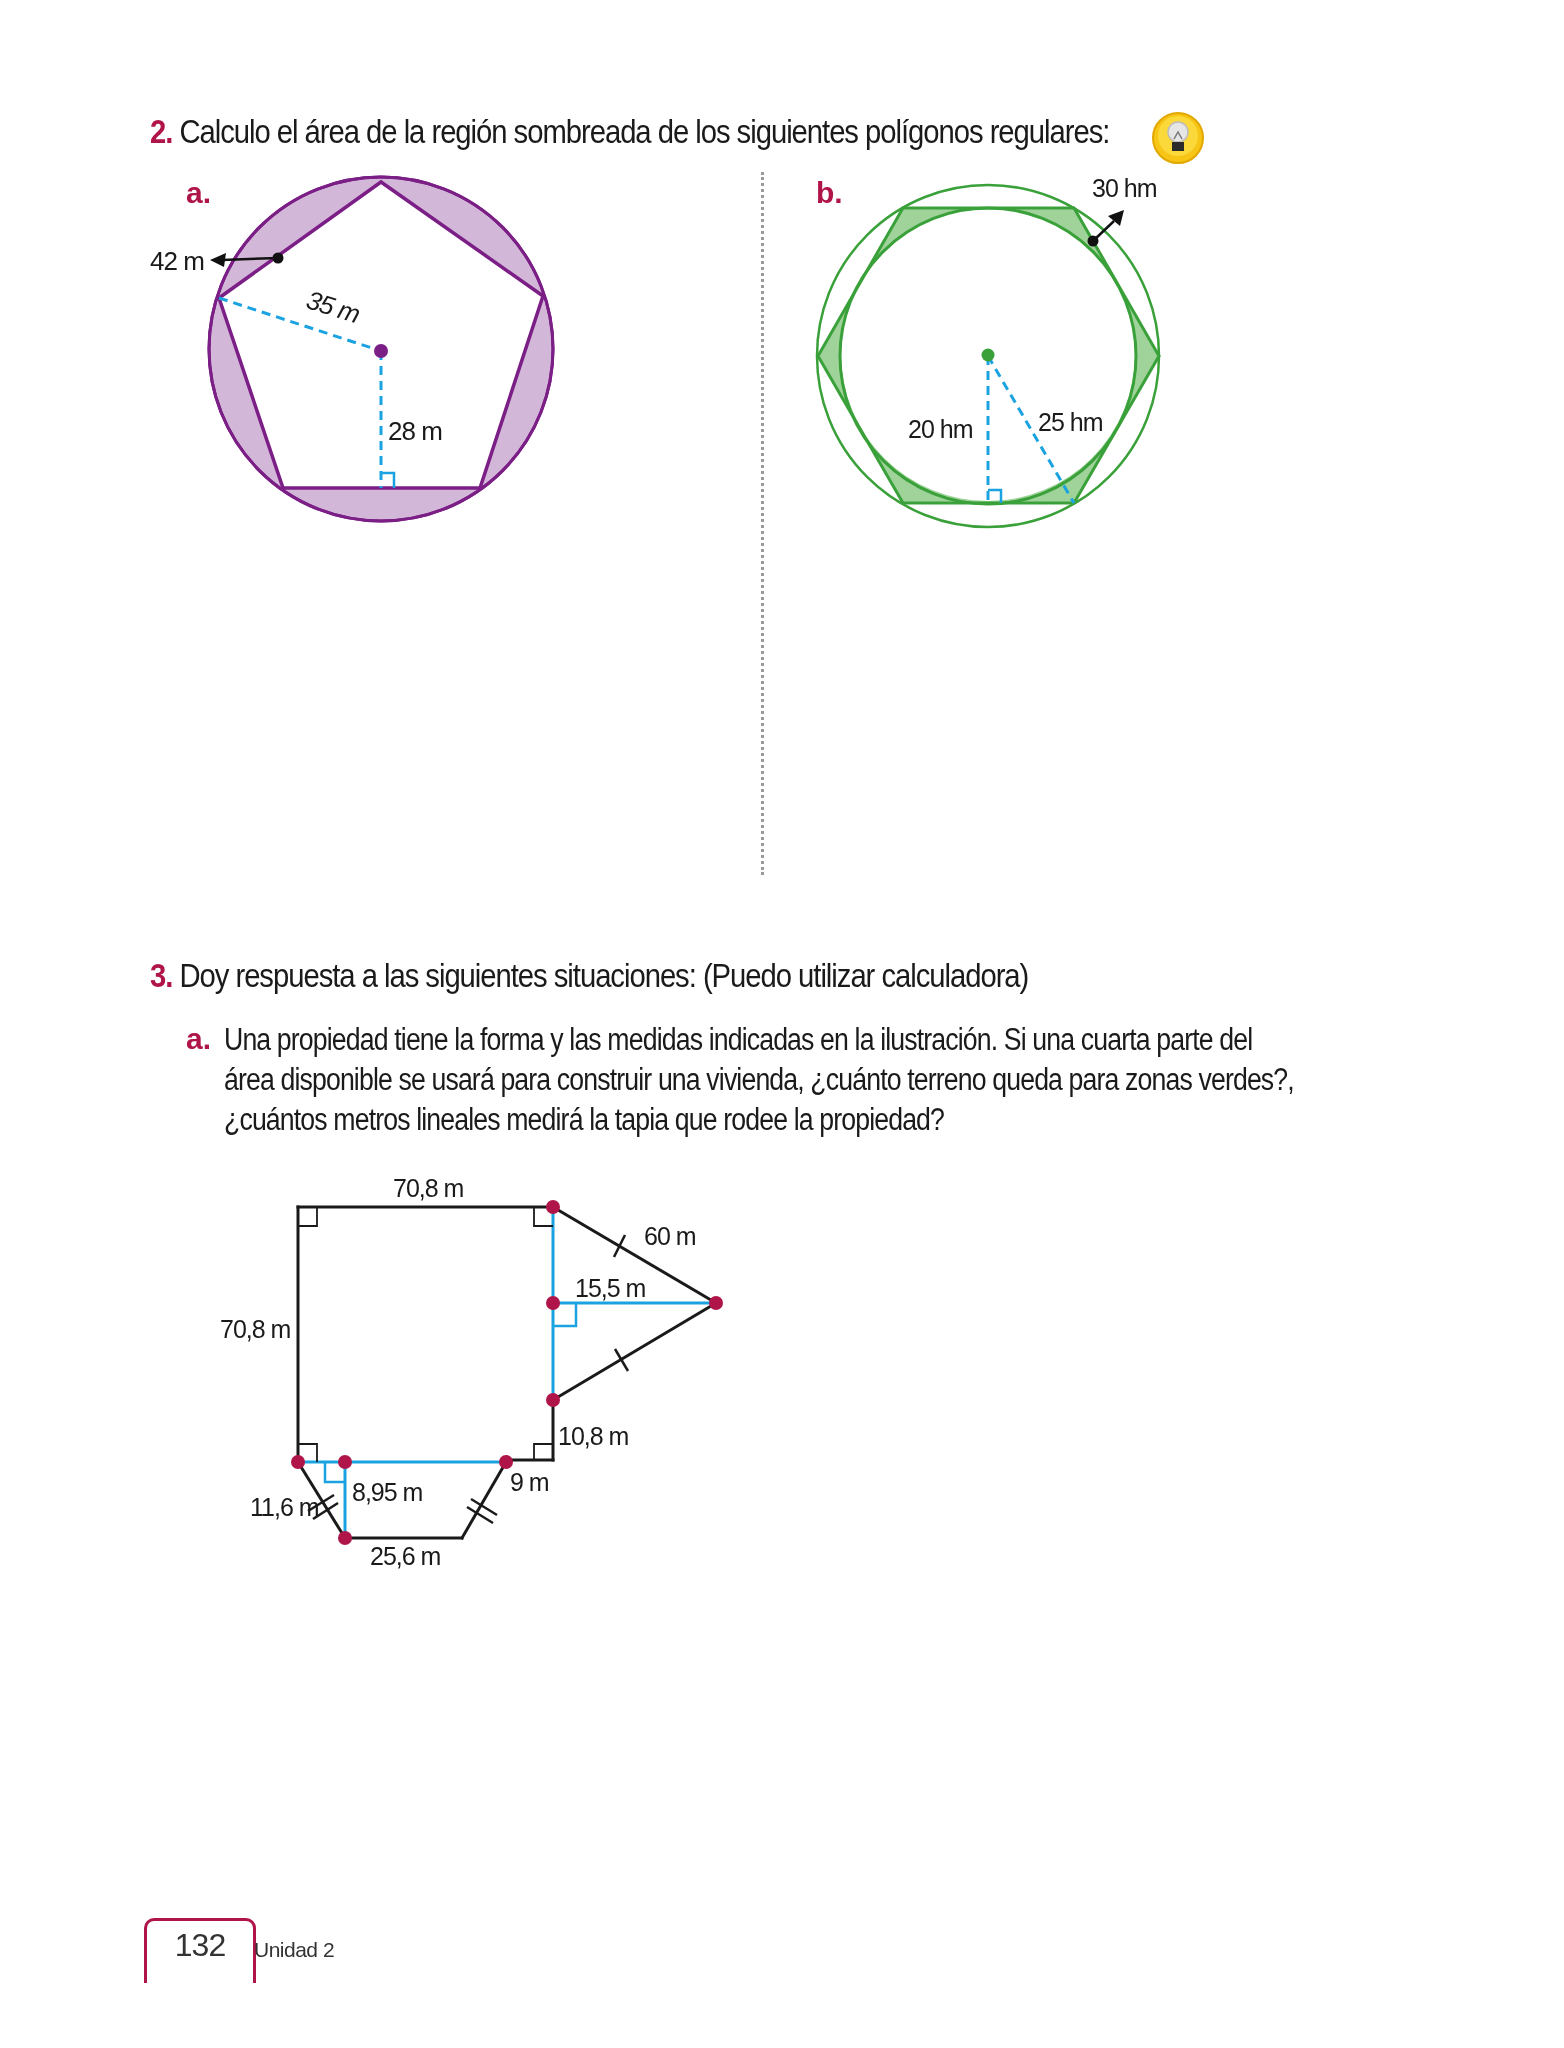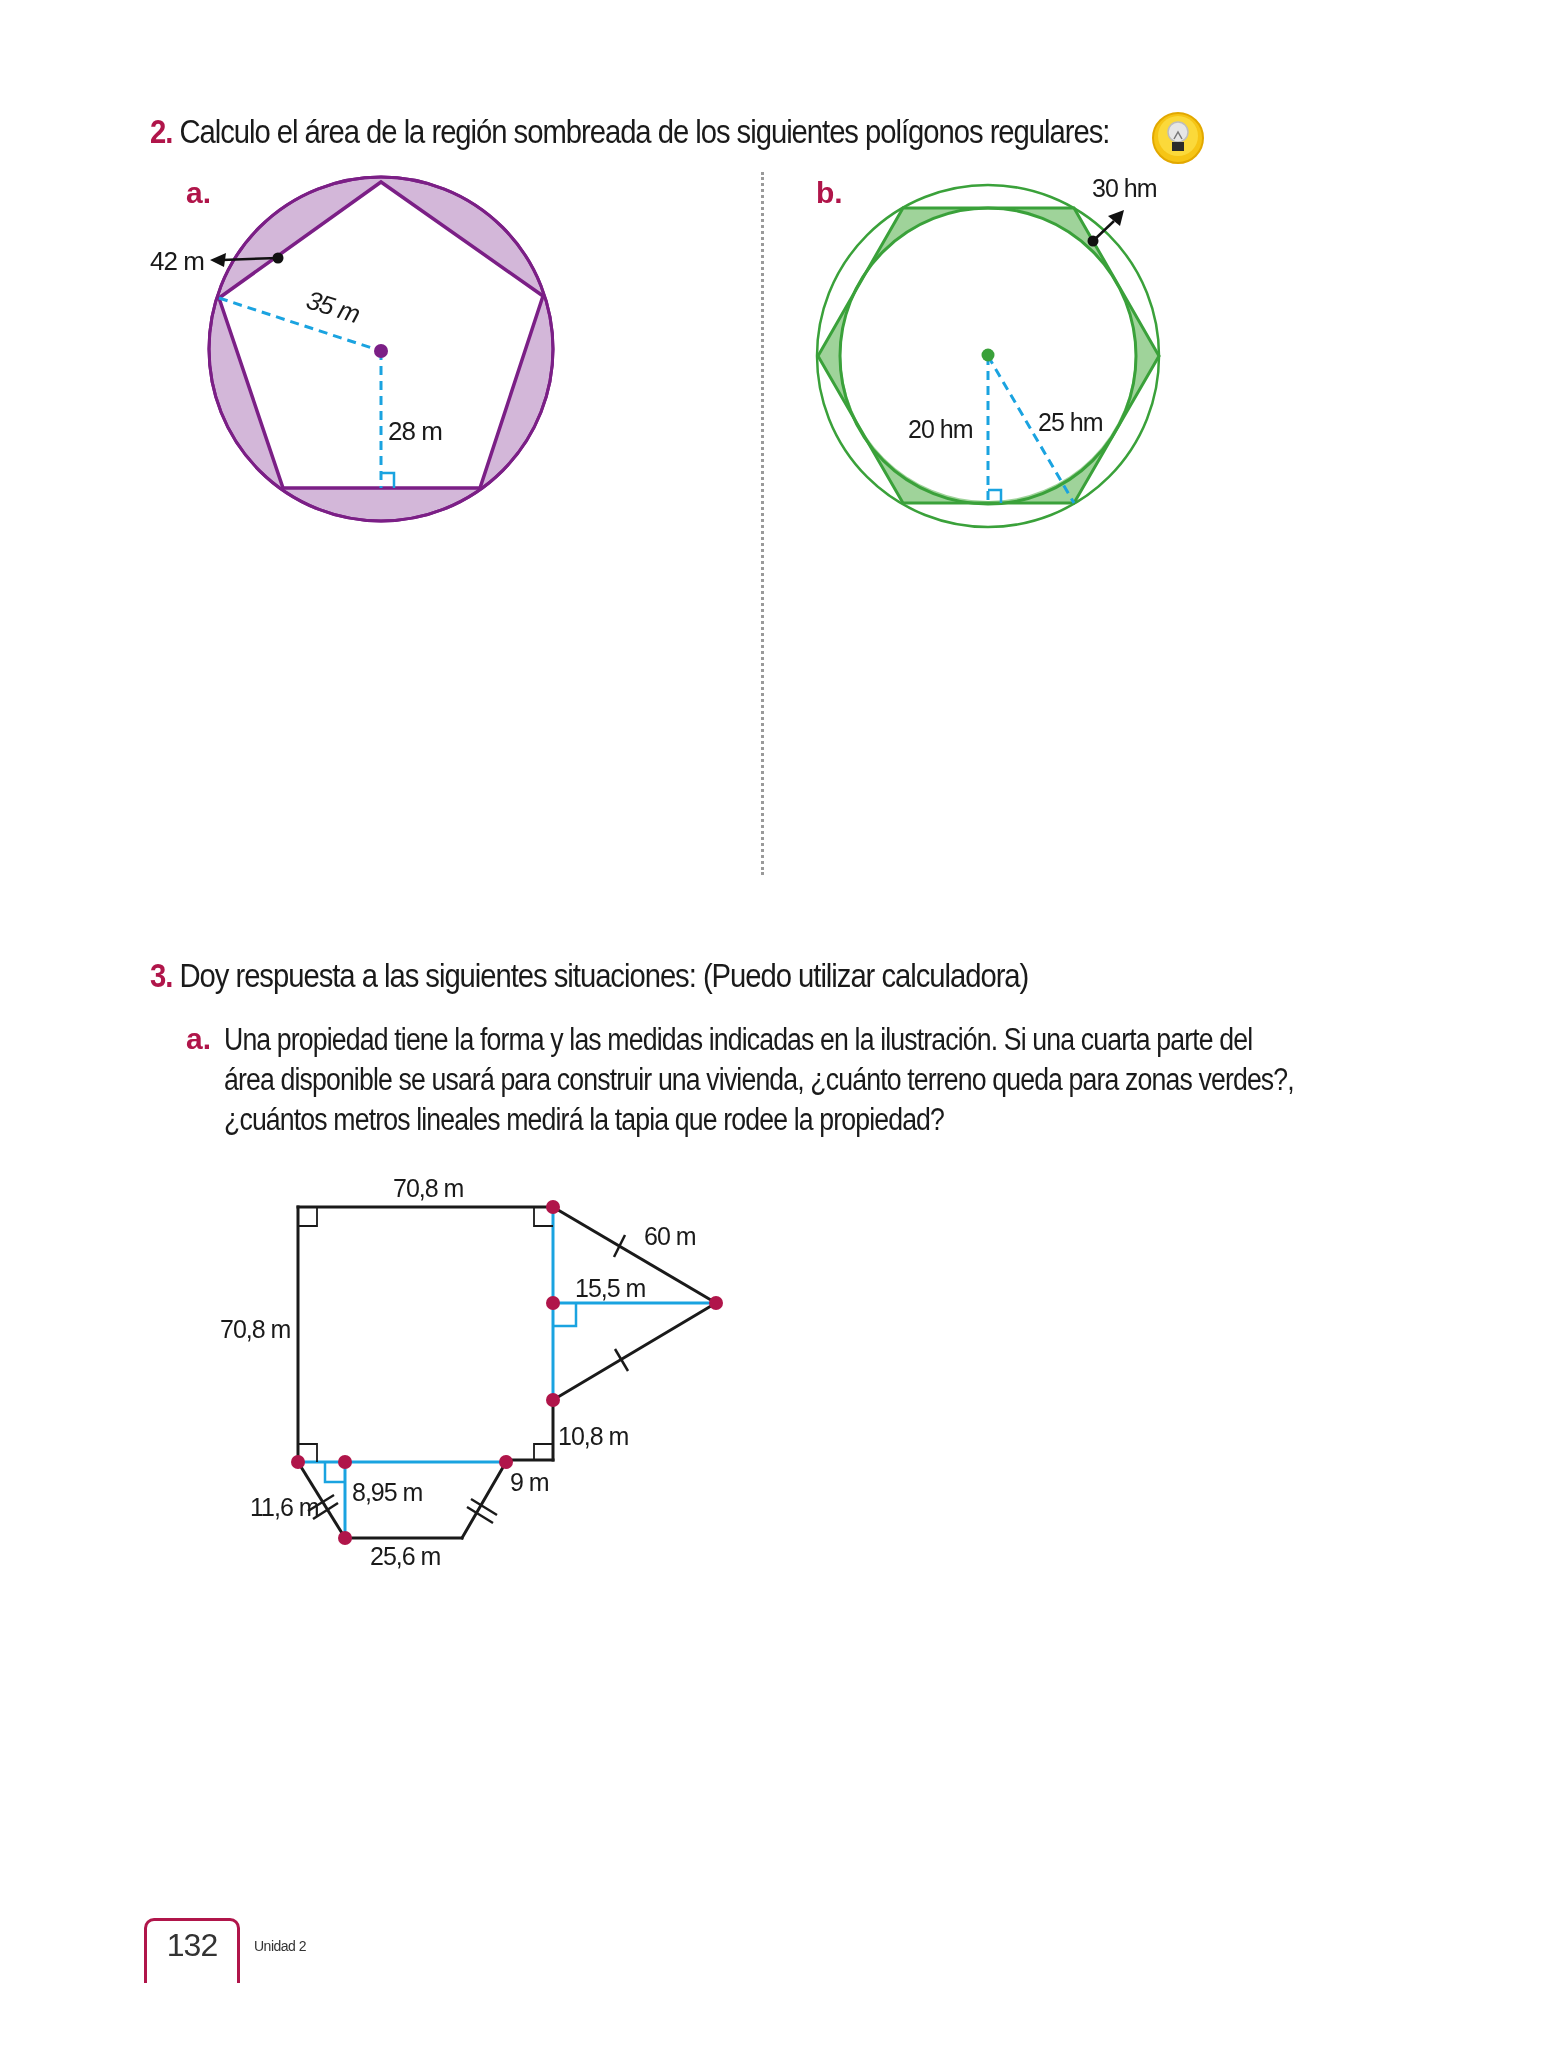--- a/index.html
+++ b/index.html
@@ -6,23 +6,23 @@
   body { width:1564px; height:2048px; position:relative; overflow:hidden;
          font-family:"Liberation Sans", "DejaVu Sans", sans-serif; color:#1a1a1a; }
   .abs { position:absolute; }
   .title { font-size:34px; letter-spacing:-1.2px; white-space:nowrap; transform:scaleX(0.86); transform-origin:left center; }
   .num { color:#b0154a; font-weight:bold; }
   .sublabel { color:#b0154a; font-weight:bold; font-size:30px; }
   .body-text { font-size:31px; line-height:40px; letter-spacing:-1px; transform:scaleX(0.86); transform-origin:left top; white-space:nowrap; }
   svg text { font-family:"Liberation Sans", "DejaVu Sans", sans-serif; fill:#1a1a1a; }
   .divider { position:absolute; left:761px; top:172px; width:0; height:703px; border-left:3px dotted #9a9a9a; }
   .footer-box { position:absolute; left:144px; top:1918px; width:90px; height:62px;
-                border:3px solid #b0154a; border-bottom:none; border-radius:10px 10px 0 0; }
+                border:3px solid #b0154a; border-bottom:none; border-radius:10px 10px 0 0;padding-left:16px; }
   .footer-page { position:absolute; left:0; right:0; top:6px; text-align:center; font-size:32px; color:#333; letter-spacing:-1px; }
-  .footer-unit { position:absolute; left:254px; top:1938px; font-size:14px; color:#333; letter-spacing:-0.5px; }
+  .footer-unit { position:absolute; left:254px; top:1938px; font-size:21px; color:#333; letter-spacing:-0.5px; }
 </style>
 </head>
 <body>
 
 <div class="abs title" style="left:150px; top:112px;">
   <span class="num">2.</span>
   <span>Calculo el área de la región sombreada de los siguientes polígonos regulares:</span>
 </div>
 
 <svg class="abs" style="left:1150px; top:110px;" width="56" height="56" viewBox="0 0 56 56">

